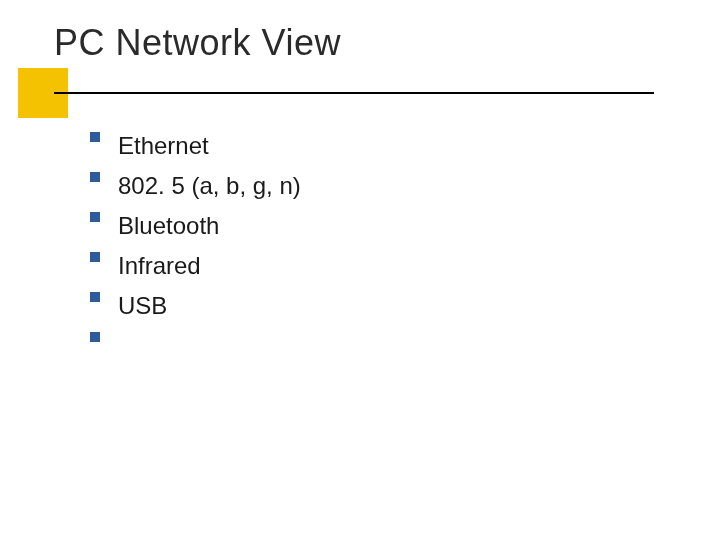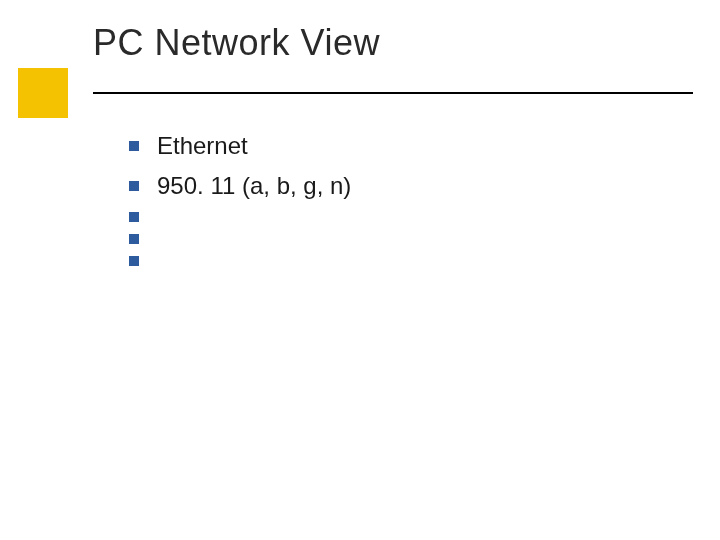--- a/index.html
+++ b/index.html
@@ -23,21 +23,20 @@
       height: 50px;
       background: #f4c200;
       z-index: 1;
     }
     .content {
       position: absolute;
       left: 54px;
       top: 22px;
       right: 40px;
       z-index: 2;
-      margin-left: 39px;
     }
     .title {
       font-size: 36px;
       font-weight: normal;
       color: #2a2a2a;
       font-family: Verdana, Geneva, sans-serif;
       letter-spacing: 0.5px;
       margin-bottom: 10px;
     }
     .divider {
@@ -46,21 +45,21 @@
       background: #000000;
       margin-top: 28px;
       margin-bottom: 38px;
     }
     .bullet-list {
       list-style: none;
       padding-left: 36px;
     }
     .bullet-item {
       display: flex;
-      align-items: center;
+      align-items: flex-start;
       margin-bottom: 12px;
     }
     .bullet-icon {
       width: 10px;
       height: 10px;
       background: #2e5b9e;
       margin-right: 18px;
       flex-shrink: 0;
     }
     .bullet-text {
@@ -77,25 +76,31 @@
 <div class="content">
   <h1 class="title">PC Network View</h1>
   <div class="divider"></div>
   <ul class="bullet-list">
     <li class="bullet-item">
       <span class="bullet-icon"></span>
       <span class="bullet-text">Ethernet</span>
     </li>
     <li class="bullet-item">
       <span class="bullet-icon"></span>
-      <span class="bullet-text">950. 11 (a, b, g, n)</span>
+      <span class="bullet-text">802. 5 (a, b, g, n)</span>
     </li>
     <li class="bullet-item">
       <span class="bullet-icon"></span>
+      <span class="bullet-text">Bluetooth</span>
     </li>
     <li class="bullet-item">
       <span class="bullet-icon"></span>
+      <span class="bullet-text">Infrared</span>
+    </li>
+    <li class="bullet-item">
+      <span class="bullet-icon"></span>
+      <span class="bullet-text">USB</span>
     </li>
     <li class="bullet-item">
       <span class="bullet-icon"></span>
     </li>
   </ul>
 </div>
 
 </body></html>

